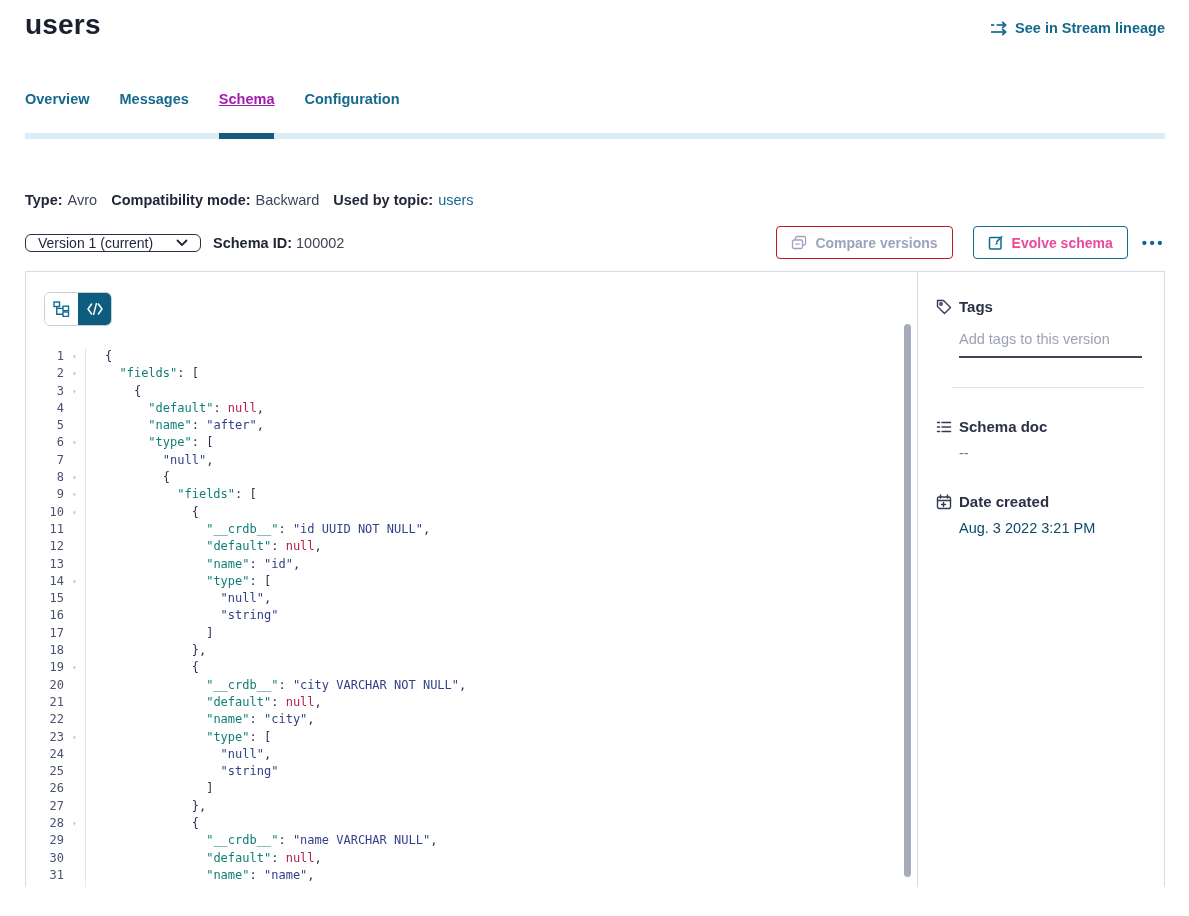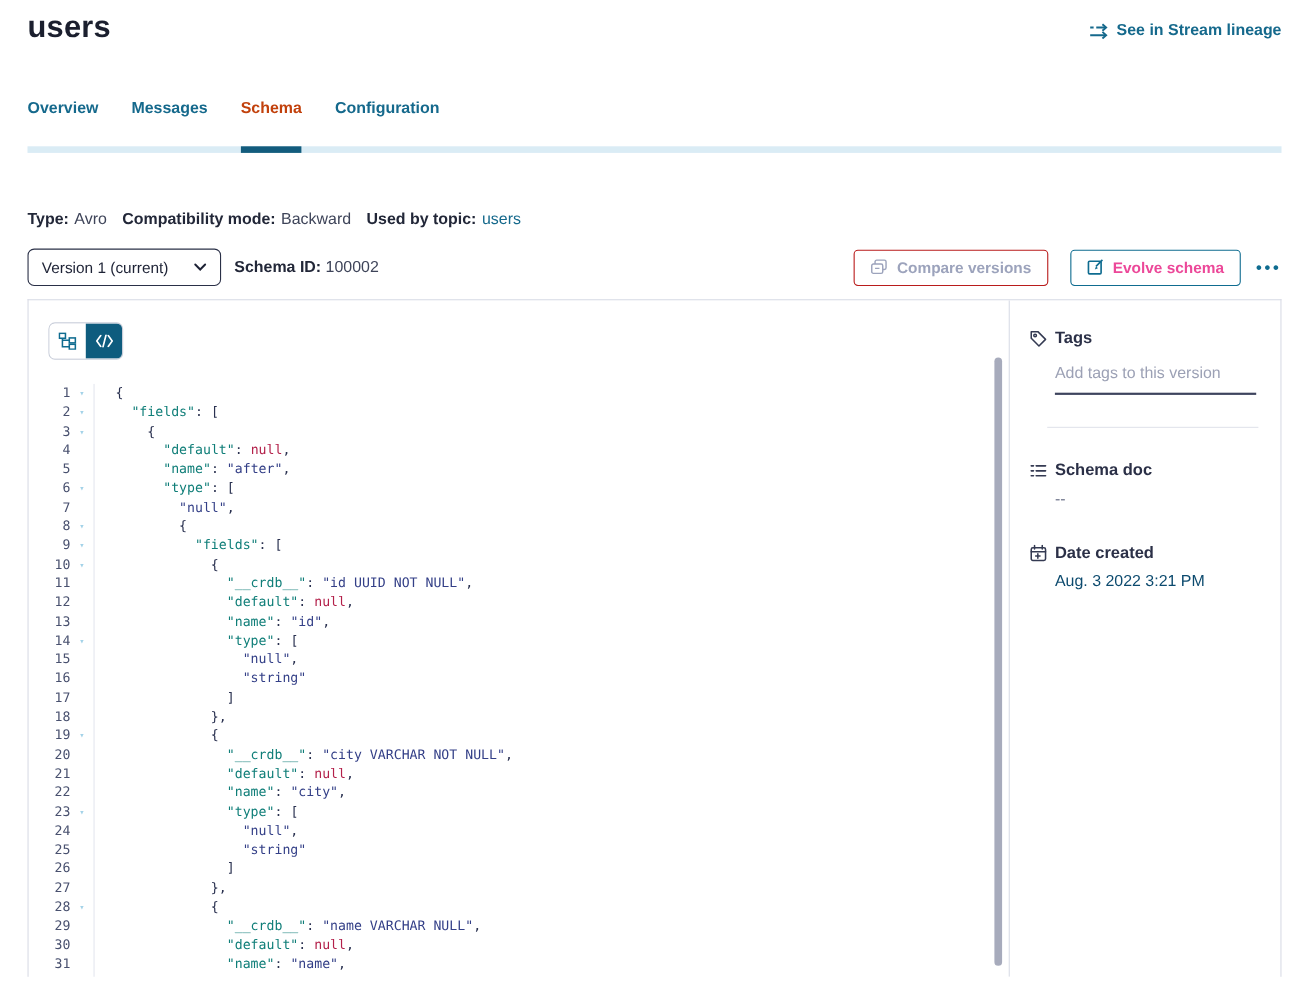--- a/index.html
+++ b/index.html
@@ -10,41 +10,41 @@
   
   .header-row { display:flex; justify-content:space-between; align-items:flex-start; }
   .title { font-size:28px; font-weight:700; color:#1b1f2e; letter-spacing:.2px; line-height:34px; }
   .lineage-link { display:flex; align-items:center; gap:7px; margin-top:12px;
     color:#15698c; font-size:14.5px; font-weight:600; cursor:pointer; text-decoration:none; }
 
   
   .tabs-row { position:relative; display:flex; gap:30px; margin-top:49px; }
   .tab { position:relative; padding-bottom:32px; font-size:14.5px; font-weight:600;
     color:#15698c; cursor:pointer; }
-  .tab.active { color:#c2410c; font-weight:700; }
+  .tab.active { color:#a21caf; font-weight:700;text-decoration:underline; }
   .tab.active::after { content:""; position:absolute; left:0; right:0; bottom:0;
     height:6px; background:#135c7d; z-index:1; }
   .tab-track { position:absolute; left:0; right:0; bottom:0; height:6px; background:#daecf5; }
 
   
   .vk-row { display:flex; align-items:center; margin-top:32px; }
   .value-btn { background:#0e5c7e; color:#fff; border:none; border-radius:4px;
     font-size:14px; font-weight:600; padding:8px 15px; font-family:inherit; cursor:pointer; }
   .key-btn { background:none; border:none; margin-left:26px; color:#15698c;
     font-size:14.5px; font-weight:600; font-family:inherit; cursor:pointer; }
 
   
   .meta-row { margin-top:53px; font-size:14.5px; display:flex; gap:14px; }
   .meta-row b { color:#222738; font-weight:700; }
   .meta-group { display:flex; gap:5px; }
   .topic-link { color:#15698c; cursor:pointer; text-decoration:none; }
 
   
   .version-row { display:flex; align-items:center; margin-top:18px; }
-  .version-select { width:176px; height:34px; border:1px solid #2a3047; border-radius:6px;
+  .version-select { width:176px; height:18px; border:1px solid #2a3047; border-radius:6px;
     display:flex; align-items:center; justify-content:space-between; padding:0 12px;
     font-size:14px; color:#1e2336; cursor:pointer; background:#fff; }
   .schema-id { margin-left:12px; font-size:14.5px; }
   .schema-id b { color:#222738; }
   .spacer { flex:1; }
   .btn { display:flex; align-items:center; gap:8px; height:33px; padding:0 14px;
     border-radius:4px; background:#fff; font-family:inherit; font-size:14px; font-weight:600; }
   .compare-btn { border:1px solid #b91c1c; color:#9ca3bc; cursor:default; }
   .evolve-btn { border:1px solid #0f6c90; color:#ec4899; margin-left:20px; cursor:pointer; }
   .more-btn { background:none; border:none; margin-left:14px; color:#0f6c90;

